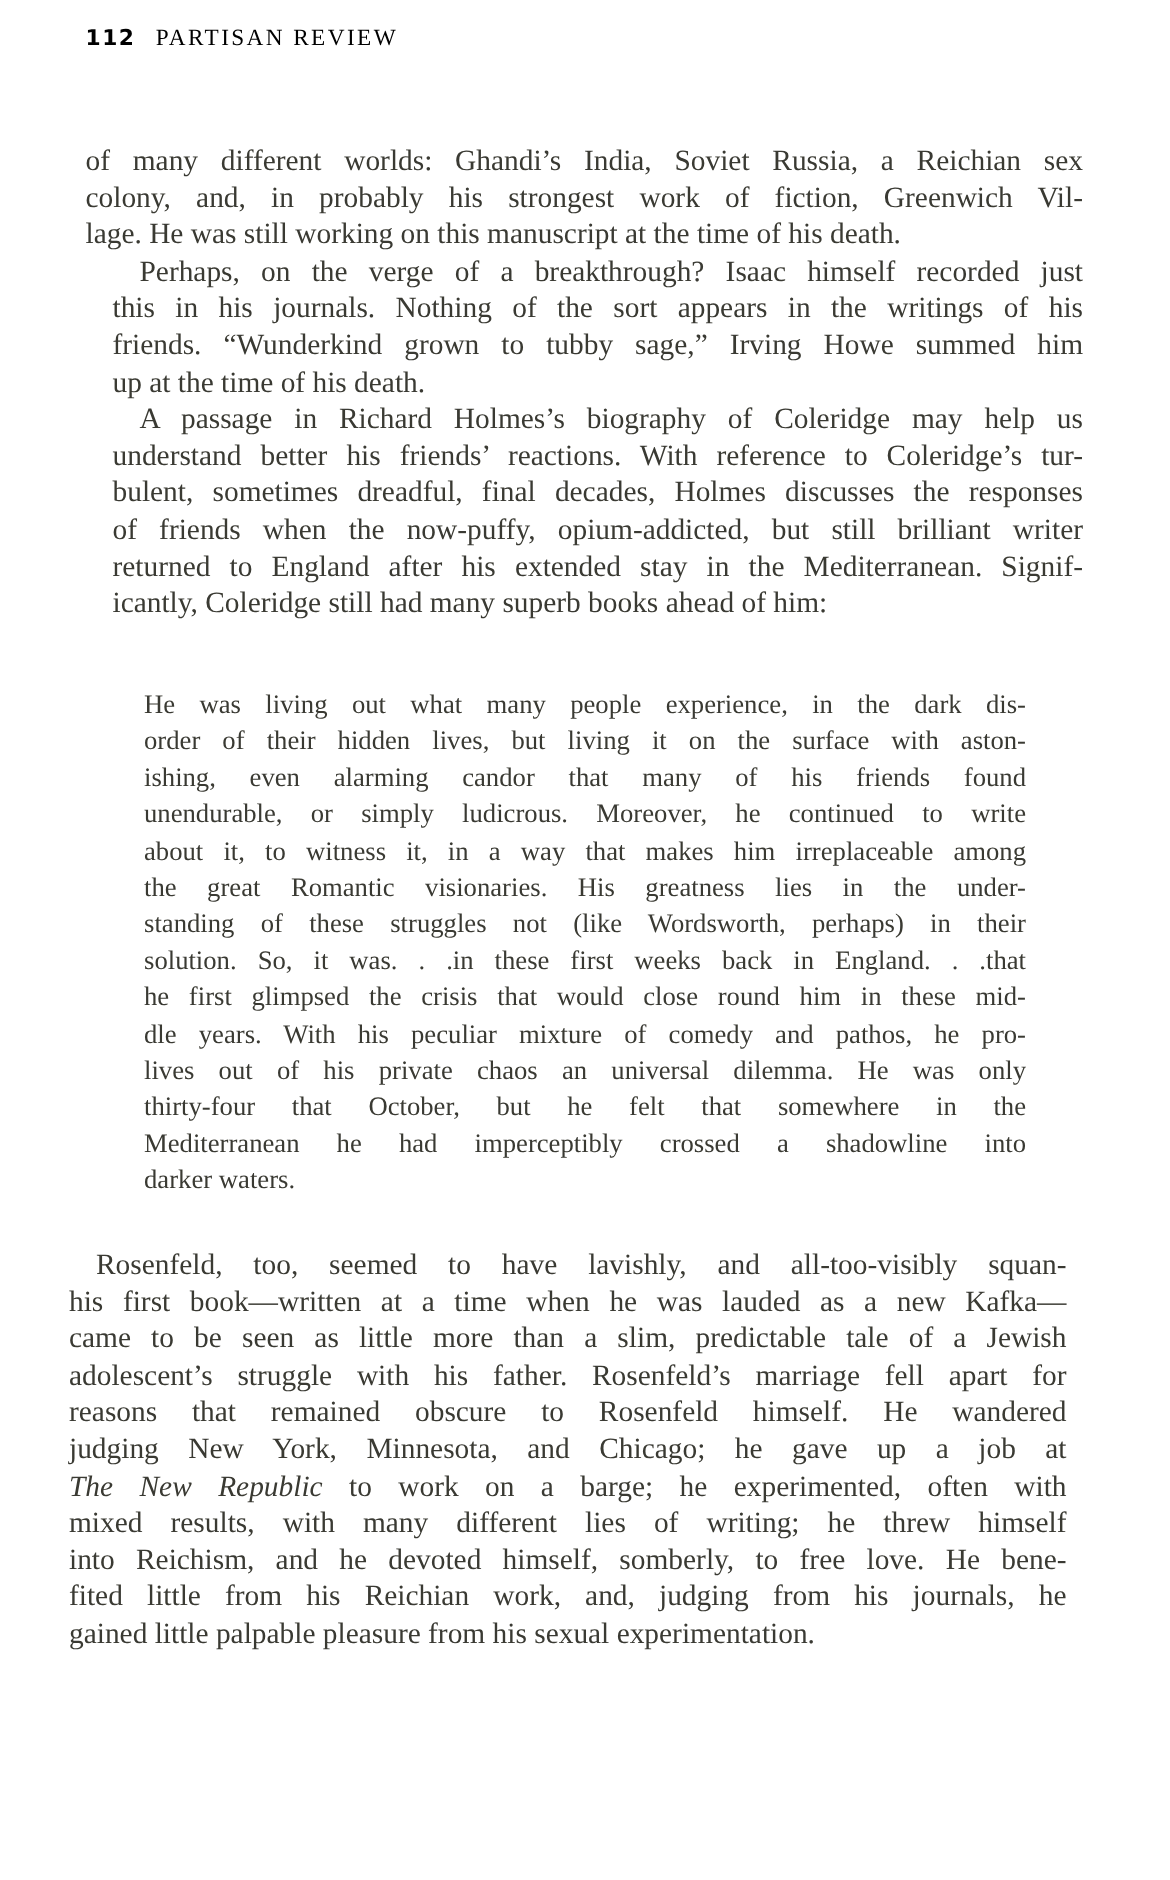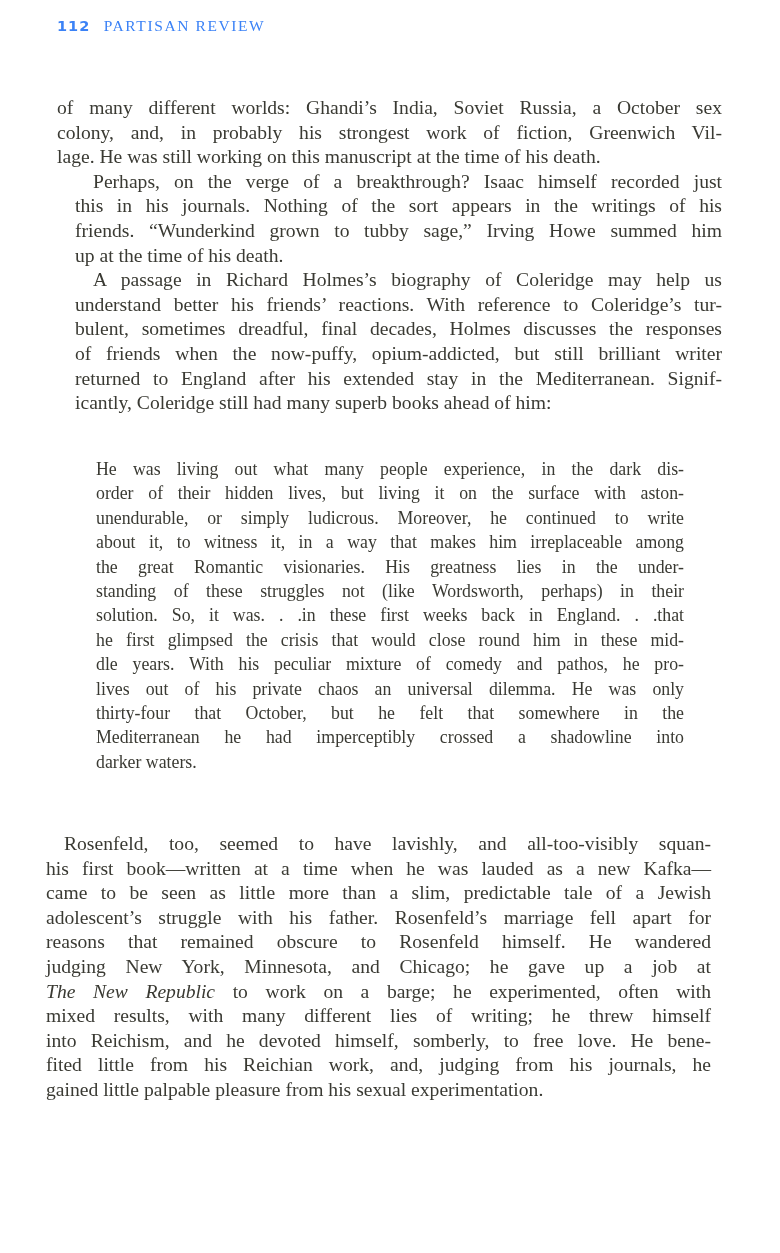--- a/index.html
+++ b/index.html
@@ -14,21 +14,21 @@
       overflow: hidden;
       color: #3a3a33;
       font-family: "Liberation Serif", "DejaVu Serif", serif;
     }
     .running-head {
       position: absolute;
       left: 57px;
       top: 17px;
       font-size: 15.5px;
       letter-spacing: 1.6px;
-      color: #3b82f6;
+      color: #000000;
       white-space: nowrap;
     }
     .running-head .page-number {
       font-family: "DejaVu Sans", "Liberation Sans", sans-serif;
       font-weight: bold;
       font-size: 14.5px;
       letter-spacing: 1px;
       margin-right: 8px;
     }
     .body-text {
@@ -88,21 +88,21 @@
 </head>
 <body>
 
 <div class="running-head">
   <span class="page-number">112</span>
   <span class="journal-title">PARTISAN REVIEW</span>
 </div>
 
 <div class="body-text">
   <p class="no-indent">
-    <span class="line">of many different worlds: Ghandi’s India, Soviet Russia, a October sex</span>
+    <span class="line">of many different worlds: Ghandi’s India, Soviet Russia, a Reichian sex</span>
     <span class="line">colony, and, in probably his strongest work of fiction, Greenwich Vil-</span>
     <span class="line last">lage. He was still working on this manuscript at the time of his death.</span>
   </p>
   <p>
     <span class="line" style="padding-left:18px">Perhaps, on the verge of a breakthrough? Isaac himself recorded just</span>
     <span class="line">this in his journals. Nothing of the sort appears in the writings of his</span>
     <span class="line">friends. “Wunderkind grown to tubby sage,” Irving Howe summed him</span>
     <span class="line last">up at the time of his death.</span>
   </p>
   <p>
@@ -112,20 +112,21 @@
     <span class="line">of friends when the now-puffy, opium-addicted, but still brilliant writer</span>
     <span class="line">returned to England after his extended stay in the Mediterranean. Signif-</span>
     <span class="line last">icantly, Coleridge still had many superb books ahead of him:</span>
   </p>
 </div>
 
 <div class="blockquote">
   <p>
     <span class="line">He was living out what many people experience, in the dark dis-</span>
     <span class="line">order of their hidden lives, but living it on the surface with aston-</span>
+    <span class="line">ishing, even alarming candor that many of his friends found</span>
     <span class="line">unendurable, or simply ludicrous. Moreover, he continued to write</span>
     <span class="line">about it, to witness it, in a way that makes him irreplaceable among</span>
     <span class="line">the great Romantic visionaries. His greatness lies in the under-</span>
     <span class="line">standing of these struggles not (like Wordsworth, perhaps) in their</span>
     <span class="line">solution. So, it was. . .in these first weeks back in England. . .that</span>
     <span class="line">he first glimpsed the crisis that would close round him in these mid-</span>
     <span class="line">dle years. With his peculiar mixture of comedy and pathos, he pro-</span>
     <span class="line">lives out of his private chaos an universal dilemma. He was only</span>
     <span class="line">thirty-four that October, but he felt that somewhere in the</span>
     <span class="line">Mediterranean he had imperceptibly crossed a shadowline into</span>

